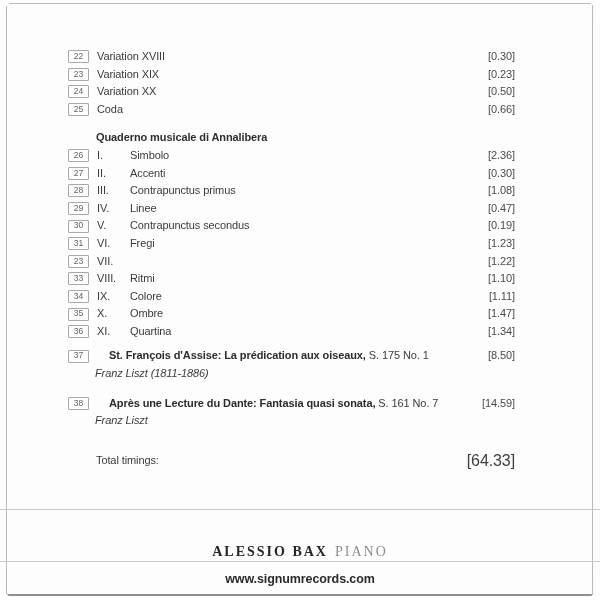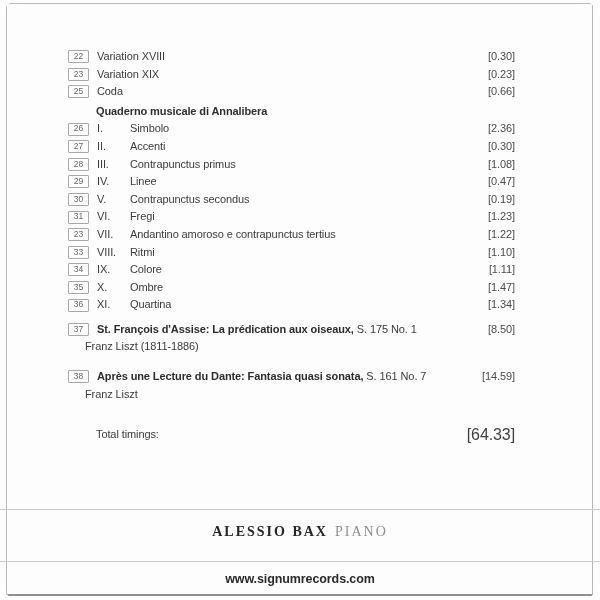--- a/index.html
+++ b/index.html
@@ -23,38 +23,38 @@
     display:inline-flex;align-items:center;justify-content:center;
     width:19px;height:11px;flex:0 0 19px;
     border:1px solid #a8a8a8;border-radius:1px;
     font-size:8.5px;color:#636363;letter-spacing:0;
     margin-right:8px;
   }
   .numeral{display:inline-block;width:33px;flex:0 0 33px;}
   .t-title{color:#3b3b3b;}
   .spacer{flex:1 1 auto;}
   .t-time{color:#4a4a4a;}
-  .work-header{margin-top:2px;margin-left:28px;}
+  .work-header{margin-top:11px;margin-left:28px;}
   .work-title{font-weight:bold;color:#2f2f2f;height:17.6px;line-height:17.6px;}
   .work-composer{height:17.6px;line-height:17.6px;}
   .featured-wrap{margin-top:6.8px;}
-  .featured-block .t-title b{color:#2c2c2c;}
+  .featured-block .t-title b{color:#2c2c2c;margin-left:12px;}
   .featured-block + .featured-block{margin-top:12.3px;}
-  .composer-line{margin-left:17px;height:17.6px;line-height:17.6px;}
+  .composer-line{margin-left:27px;height:17.6px;line-height:17.6px;font-style:italic;}
   .total-row{
     display:flex;align-items:center;height:17.6px;line-height:17.6px;
     margin-top:22.3px;margin-left:28px;font-size:11px;text-align:center;
   }
   .total-time{font-size:16px;color:#3f3f3f;}
   .divider{position:absolute;left:0;width:600px;border-top:1.5px solid #c9c9c9;}
   .divider-1{top:509px;}
   .divider-2{top:561px;}
   .artist-band{
     position:absolute;top:524px;left:0;width:600px;height:36px;
-    display:flex;align-items:flex-start;justify-content:center;
+    display:flex;align-items:flex-end;justify-content:center;
     font-family:"Liberation Serif",serif;font-size:14px;letter-spacing:2px;
   }
   .artist-name{color:#262626;font-weight:bold;margin-right:7px;}
   .artist-role{color:#8d8d8d;}
   .website-band{
     position:absolute;top:562px;left:0;width:600px;height:33px;
     display:flex;align-items:center;justify-content:center;
     font-size:12.5px;font-weight:bold;color:#2b2b2b;letter-spacing:-0.1px;
   }
 </style>
@@ -77,20 +77,28 @@
 
   <div class="track-row">
     <span class="num-box">
             <span>23</span>
           </span>
     <span class="t-title">Variation XIX</span>
     <span class="spacer"></span>
     <span class="t-time">[0.23]</span>
   </div>
 
+  <div class="track-row">
+    <span class="num-box">
+            <span>24</span>
+          </span>
+    <span class="t-title">Variation XX</span>
+    <span class="spacer"></span>
+    <span class="t-time">[0.50]</span>
+  </div>
 
   <div class="track-row">
     <span class="num-box">
             <span>25</span>
           </span>
     <span class="t-title">Coda</span>
     <span class="spacer"></span>
     <span class="t-time">[0.66]</span>
   </div>
 </div>
@@ -158,21 +166,20 @@
     <span class="t-title">Fregi</span>
     <span class="spacer"></span>
     <span class="t-time">[1.23]</span>
   </div>
 
   <div class="track-row">
     <span class="num-box">
             <span>23</span>
           </span>
     <span class="numeral">VII.</span>
-    <span class="t-title">Andantino amoroso e contrapunctus tertius</span>
     <span class="spacer"></span>
     <span class="t-time">[1.22]</span>
   </div>
 
   <div class="track-row">
     <span class="num-box">
             <span>33</span>
           </span>
     <span class="numeral">VIII.</span>
     <span class="t-title">Ritmi</span>

